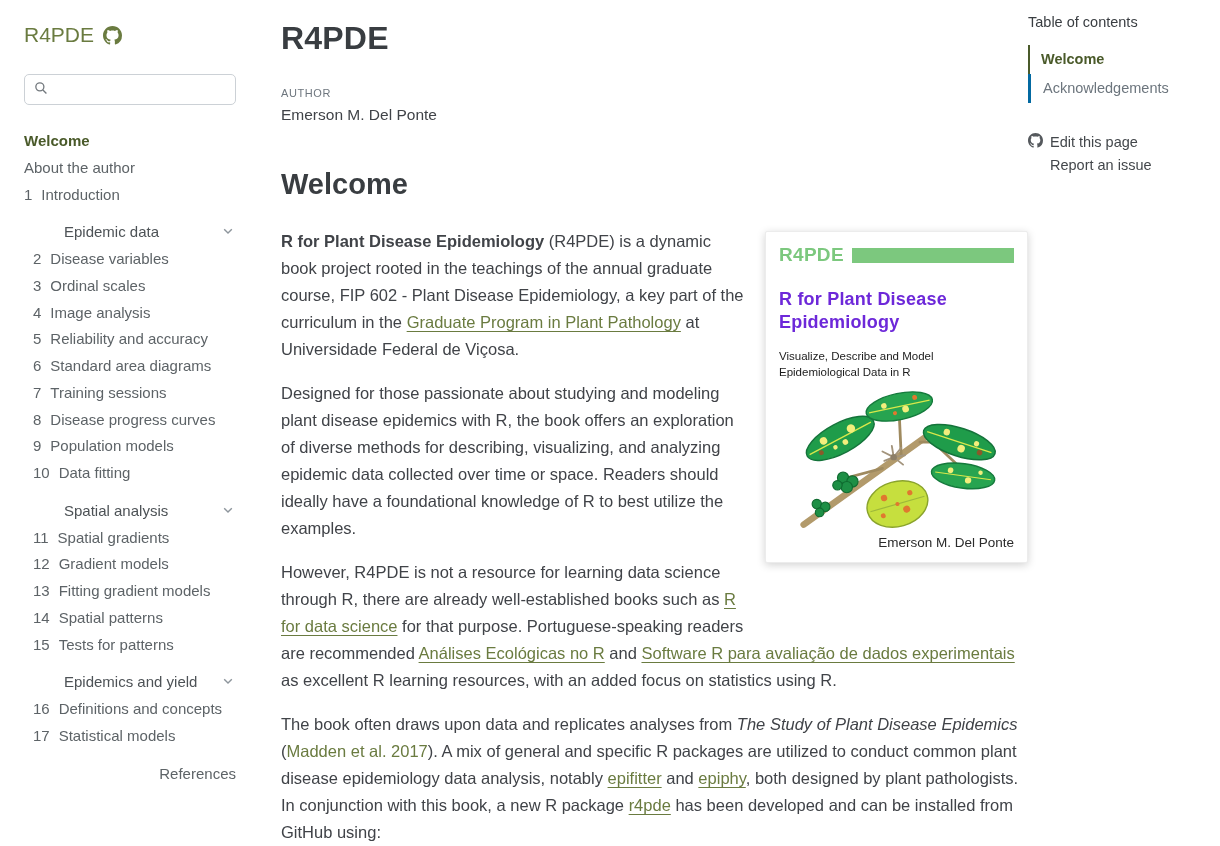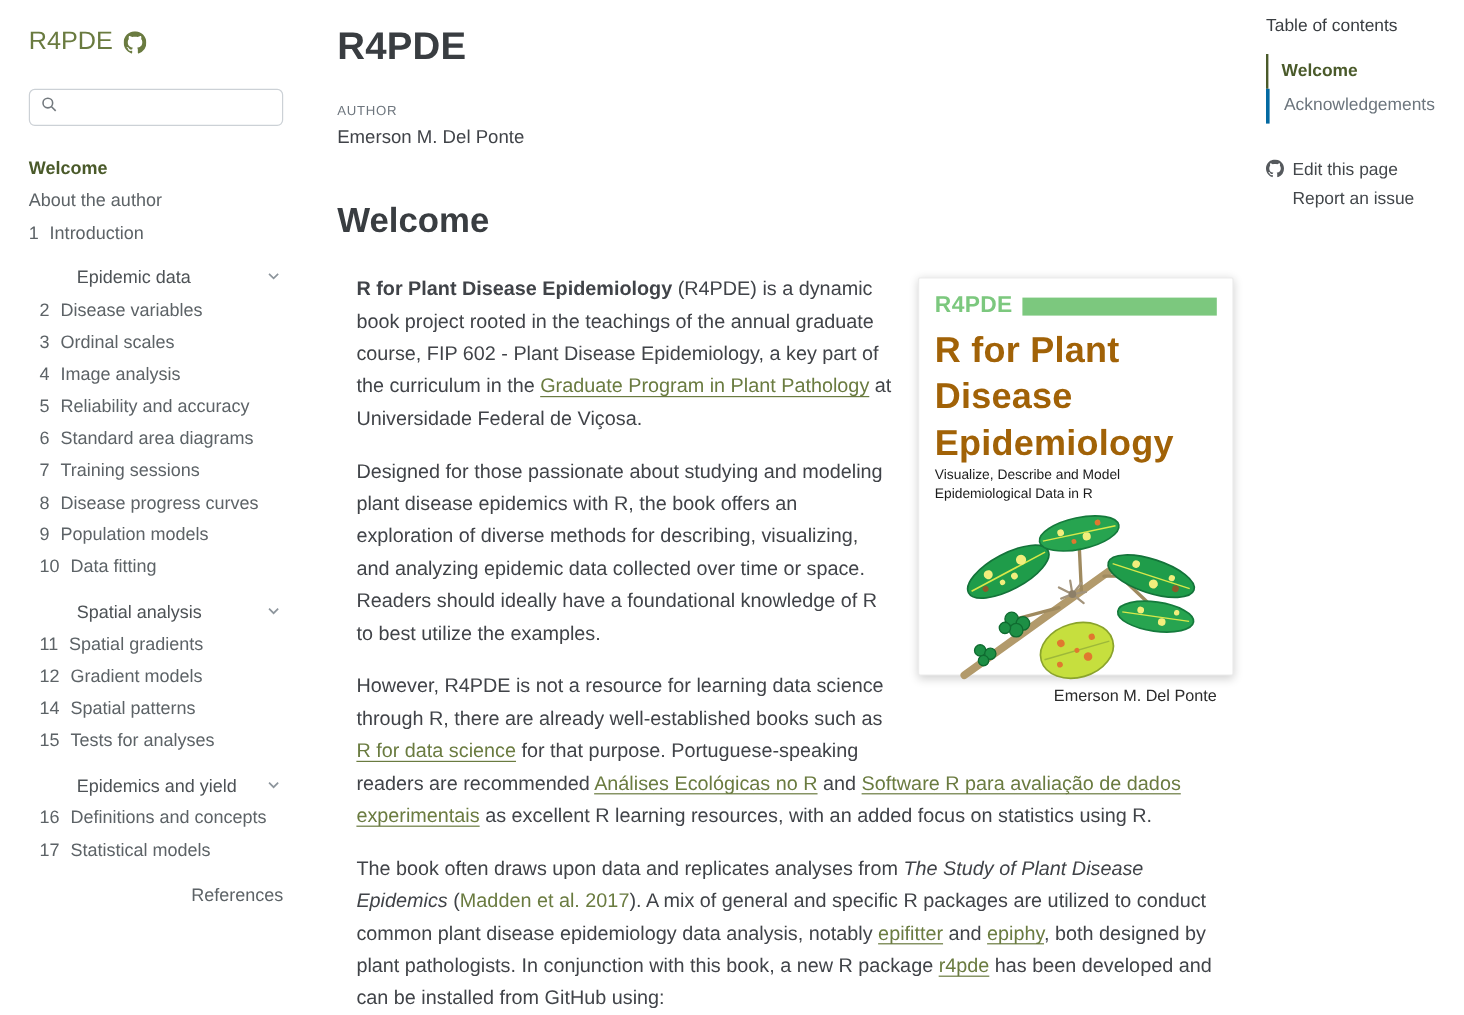--- a/index.html
+++ b/index.html
@@ -29,41 +29,41 @@
   .nav li.ch{padding-left:9px;}
   .nav li .num{display:inline-block;margin-right:9px;color:var(--muted);}
   .nav li.refs{margin-top:11px;text-align:right;}
 
   
   .main{width:747px;flex:0 0 747px;margin-left:21px;padding-top:20px;}
   h1.title{font-size:32px;font-weight:700;color:#393d41;margin:0 0 30px 0;letter-spacing:.2px;}
   .author-label{font-size:11px;letter-spacing:.6px;color:#6e767e;margin-bottom:7px;}
   .author-name{font-size:15.5px;color:var(--body_text);}
   h2.welcome{font-size:29px;font-weight:700;color:#393d41;margin:44px 0 27px 0;}
-  .main p{font-size:16.5px;line-height:27px;margin:0 0 17px 16px;}
+  .main p{font-size:16.5px;line-height:27px;margin:0 0 17px 0;}
   .seg-bold{font-weight:700;}
   .seg-italic{font-style:italic;}
   a.seg-link{color:var(--accent);text-decoration:underline;text-underline-offset:3px;text-decoration-thickness:1px;}
   a.seg-cite{color:var(--accent);}
 
   
   figure.cover{float:right;width:263px;height:332px;margin:3px 0 57px 19px;background:#fff;
     border:1px solid #ececec;border-radius:2px;box-shadow:0 2px 8px rgba(0,0,0,.18);
     padding:12px 13px;display:flex;flex-direction:column;}
   .cover-head{display:flex;align-items:center;gap:8px;}
   .cover-brand{color:var(--cover_green);font-weight:700;font-size:19px;letter-spacing:.3px;}
   .cover-bar{flex:1;height:15px;background:var(--cover_green);}
-  .cover-title{margin-top:8px;font-size:30px;line-height:1.28;font-weight:700;color:#a16207;letter-spacing:.2px;}
-  .cover-sub{margin-top:0;font-size:11.5px;line-height:1.35;color:#1c1c1c;}
+  .cover-title{margin-top:22px;font-size:18px;line-height:1.28;font-weight:700;color:#6d28d9;letter-spacing:.2px;}
+  .cover-sub{margin-top:15px;font-size:11.5px;line-height:1.35;color:#1c1c1c;}
   .cover-art{flex:1;display:flex;align-items:center;justify-content:center;margin-top:2px;}
   .cover-art svg{width:225px;height:150px;display:block;}
   .cover-author{text-align:right;font-size:13.5px;color:#2b2b2b;margin-top:0;}
 
   
-  .toc{width:165px;flex:0 0 165px;margin-left:27px;padding-top:14px;font-size:14.5px;}
+  .toc{width:165px;flex:0 0 165px;padding-top:14px;font-size:14.5px;}
   .toc-heading{color:#393d41;margin-bottom:15px;}
   .toc ul{list-style:none;margin:0;padding:0;}
   .toc li{border-left:3px solid #0369a1;padding:5px 0 5px 12px;color:var(--toc_muted);line-height:1.3;}
   .toc li.active{border-left:2px solid var(--accent_dark);padding-left:11px;color:var(--accent_dark);font-weight:700;}
   .toc-tools{margin-top:27px;color:#43474b;}
   .tool-row{display:flex;align-items:center;gap:7px;padding:3px 0;}
   .tool-row svg{width:15px;height:15px;fill:#55595d;flex:0 0 auto;}
   .tool-row.indent{padding-left:22px;}
 </style>
 </head>
@@ -111,22 +111,23 @@
         <li class="ch"><span class="num">10</span><a>Data fitting</a></li>
 
         <li class="sec">
             <span>Spatial analysis</span>
             <span><svg viewBox="0 0 12 12" fill="none" stroke-width="1.4">
                 <path d="M2.2 4.2 L6 8 L9.8 4.2"></path>
               </svg></span>
           </li>
         <li class="ch"><span class="num">11</span><a>Spatial gradients</a></li>
         <li class="ch"><span class="num">12</span><a>Gradient models</a></li>
+        <li class="ch"><span class="num">13</span><a>Fitting gradient models</a></li>
         <li class="ch"><span class="num">14</span><a>Spatial patterns</a></li>
-        <li class="ch"><span class="num">15</span><a>Tests for analyses</a></li>
+        <li class="ch"><span class="num">15</span><a>Tests for patterns</a></li>
 
         <li class="sec">
             <span>Epidemics and yield</span>
             <span><svg viewBox="0 0 12 12" fill="none" stroke-width="1.4">
                 <path d="M2.2 4.2 L6 8 L9.8 4.2"></path>
               </svg></span>
           </li>
         <li class="ch"><span class="num">16</span><a>Definitions and concepts</a></li>
         <li class="ch"><span class="num">17</span><a>Statistical models</a></li>
 

